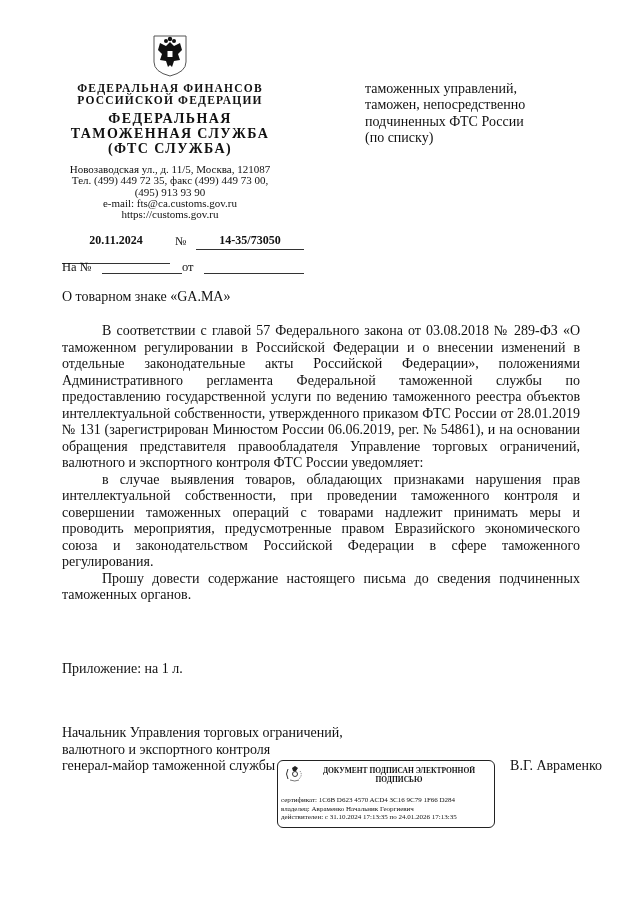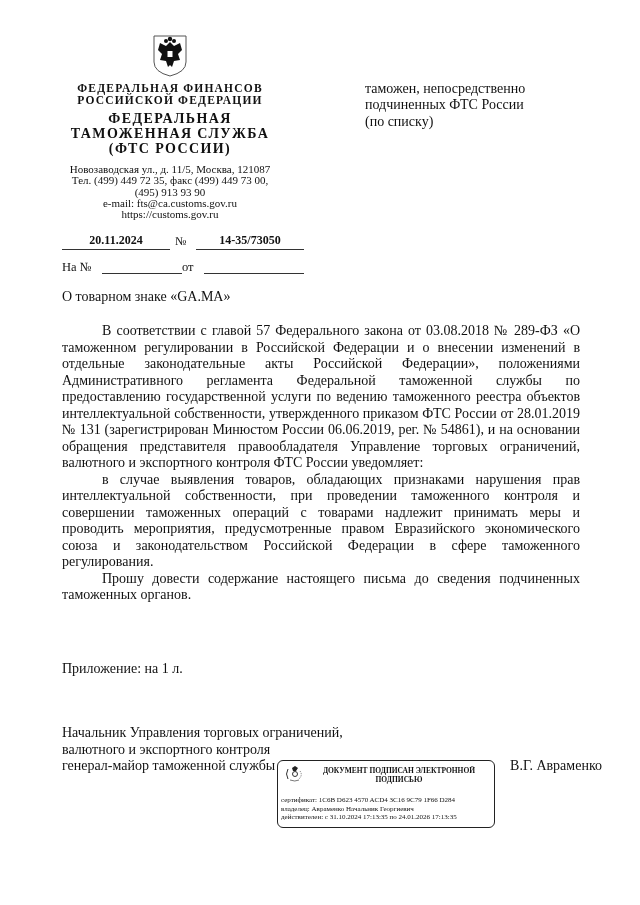--- a/index.html
+++ b/index.html
@@ -10,21 +10,21 @@
   
   .emblem { left: 151px; top: 34px; width: 38px; height: 44px; }
   .hdr-block { left: 62px; top: 82px; width: 216px; text-align: center; }
   .ministry { font-weight: bold; font-size: 11.5px; letter-spacing: 1.2px; line-height: 12px; }
   .service { font-weight: bold; font-size: 14px; letter-spacing: 1.4px; line-height: 15px; margin-top: 5px; }
   .contacts { left: 62px; top: 164px; width: 216px; text-align: center;
               font-size: 11px; line-height: 11.3px; }
 
   .reg-row { left: 62px; top: 233px; width: 240px; height: 16px; font-size: 12px; }
   .reg-date { position: absolute; left: 0; width: 108px; text-align: center; font-weight: bold;
-              border-bottom: 1px solid #333; padding-bottom: 1px; }
+              border-bottom: 1px solid #333; padding-bottom: 15px; }
   .reg-no-label { position: absolute; left: 113px; top: 1px; }
   .reg-num { position: absolute; left: 134px; width: 108px; text-align: center; font-weight: bold;
              border-bottom: 1px solid #333; padding-bottom: 1px; }
 
   .ref-row { left: 62px; top: 260px; width: 240px; height: 16px; font-size: 12.5px; }
   .ref-label { position: absolute; left: 0; }
   .ref-line1 { position: absolute; left: 40px; top: 13px; width: 80px; border-bottom: 1px solid #333; }
   .ref-from { position: absolute; left: 120px; top: 0; }
   .ref-line2 { position: absolute; left: 142px; top: 13px; width: 100px; border-bottom: 1px solid #333; }
 
@@ -65,21 +65,21 @@
     <rect x="16.5" y="17" width="5" height="6" fill="#fff"></rect>
   </svg>
 </div>
 
 <div class="abs hdr-block">
   <div class="ministry">ФЕДЕРАЛЬНАЯ ФИНАНСОВ</div>
   <div class="ministry">РОССИЙСКОЙ ФЕДЕРАЦИИ</div>
   <div class="service">
     <div>ФЕДЕРАЛЬНАЯ</div>
     <div>ТАМОЖЕННАЯ СЛУЖБА</div>
-    <div>(ФТС РОССИИ)</div>
+    <div>(ФТС СЛУЖБА)</div>
   </div>
 </div>
 
 <div class="abs contacts">
   <div>Новозаводская ул., д. 11/5, Москва, 121087</div>
   <div>Тел. (499) 449 72 35, факс  (499) 449 73 00,</div>
   <div>(495) 913 93 90</div>
   <div>e-mail: fts@ca.customs.gov.ru</div>
   <div>https://customs.gov.ru</div>
 </div>
@@ -91,20 +91,21 @@
 </div>
 
 <div class="abs ref-row">
   <span class="ref-label">На №</span>
   <span class="ref-line1"></span>
   <span class="ref-from">от</span>
   <span class="ref-line2"></span>
 </div>
 
 <div class="abs addressee">
+  <div>таможенных управлений,</div>
   <div>таможен, непосредственно</div>
   <div>подчиненных ФТС России</div>
   <div>(по списку)</div>
 </div>
 
 <div class="abs subject">О товарном знаке «GA.MA»</div>
 
 <div class="abs body">
   <p>В соответствии с главой 57 Федерального закона от 03.08.2018 № 289-ФЗ «О таможенном регулировании в Российской Федерации и о внесении изменений в отдельные законодательные акты Российской Федерации», положениями Административного регламента Федеральной таможенной службы по предоставлению государственной услуги по ведению таможенного реестра объектов интеллектуальной собственности, утвержденного приказом ФТС России от 28.01.2019 № 131 (зарегистрирован Минюстом России 06.06.2019, рег. № 54861), и на основании обращения представителя правообладателя Управление торговых ограничений, валютного и экспортного контроля ФТС России уведомляет:</p>
   <p>в случае выявления товаров, обладающих признаками нарушения прав интеллектуальной собственности, при проведении таможенного контроля и совершении таможенных операций с товарами надлежит принимать меры и проводить мероприятия, предусмотренные правом Евразийского экономического союза и законодательством Российской Федерации в сфере таможенного регулирования.</p>

